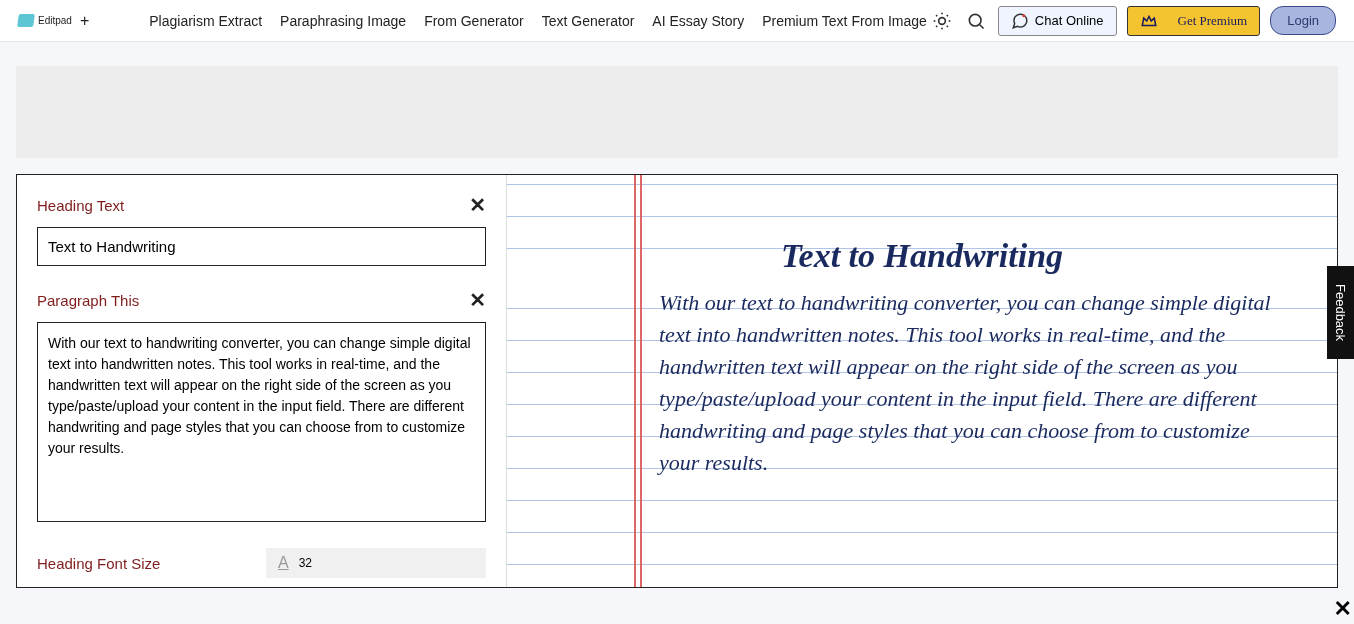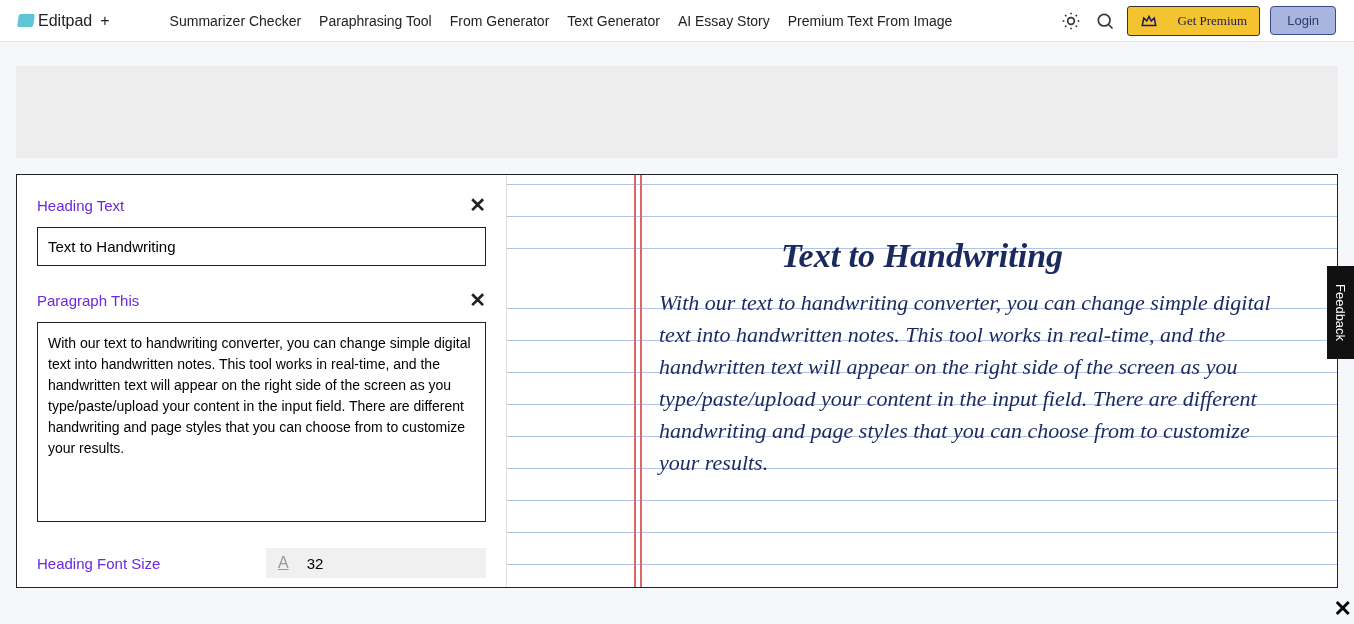--- a/index.html
+++ b/index.html
@@ -1,45 +1,45 @@
 <!DOCTYPE html>
 <html><head>
 <meta charset="utf-8">
 <style>
 * { margin: 0; padding: 0; box-sizing: border-box; }
 body { font-family: Arial, sans-serif; background: #f5f7fb; width: 1354px; height: 624px; overflow: hidden; position: relative; }
 
 .header { background: #fff; height: 42px; display: flex; align-items: center; padding: 0 18px; border-bottom: 1px solid #e5e5e5; }
 .logo { display: flex; align-items: center; gap: 4px; margin-right: 60px; }
 .logo-icon { width: 16px; height: 13px; background: #5ec5d4; border-radius: 2px; display: inline-block; transform: skewX(-8deg); }
-.logo-text { font-size: 16px; font-weight: 500; color: #222; }
+.logo-text { font-size: 10px; font-weight: 500; color: #222; }
 .logo-plus { font-size: 16px; color: #222; margin-left: 4px; }
 .nav { display: flex; gap: 18px; }
 .nav-item { font-size: 14px; color: #222; white-space: nowrap; cursor: pointer; }
 .header-right { margin-left: auto; display: flex; align-items: center; gap: 10px; }
 .icon-btn { width: 24px; height: 24px; display: flex; align-items: center; justify-content: center; cursor: pointer; }
 .chat-btn { display: flex; align-items: center; gap: 6px; padding: 5px 12px; border: 1px solid #888; border-radius: 3px; background: #f0f4ff; cursor: pointer; font-size: 13px; }
 .premium-btn { display: flex; align-items: center; gap: 20px; padding: 5px 12px; border: 1px solid #333; border-radius: 3px; background: #f4c430; cursor: pointer; font-size: 13px; color: #1a1a5e; font-family: Liberation Serif, serif; }
-.login-btn { padding: 6px 16px; border: 1.5px solid #3b4a8c; border-radius: 4px; background: #a8b5df; color: #2e3a6e; cursor: pointer; font-size: 13px; }
+.login-btn { padding: 6px 16px; border: 1.5px solid #3b4a8c; border-radius: 13px; background: #a8b5df; color: #2e3a6e; cursor: pointer; font-size: 13px; }
 
 .ad-section { text-align: center; padding: 18px 16px 0; }
 .ad-label { font-size: 12px; color: #777; letter-spacing: 0.5px; }
 .ad-box { background: #ededed; height: 92px; margin-top: 6px; }
 
 .main { display: flex; margin: 16px; border: 1px solid #222; background: #fff; height: 414px; }
 .left-panel { width: 490px; border-right: 1px solid #ddd; padding: 18px 20px; overflow: hidden; }
 .field-row { display: flex; justify-content: space-between; align-items: center; margin-bottom: 10px; }
-.field-label { font-size: 15px; color: #6d28d9; }
+.field-label { font-size: 15px; color: #7f1d1d; }
 .close-x { font-size: 20px; color: #222; cursor: pointer; font-weight: bold; }
 .text-input { width: 100%; border: 1px solid #222; padding: 10px 10px; font-size: 15px; margin-bottom: 22px; }
 .textarea-input { width: 100%; height: 200px; border: 1px solid #222; padding: 10px; font-size: 14px; line-height: 1.5; resize: none; font-family: Arial, sans-serif; margin-bottom: 22px; }
 .size-row { display: flex; align-items: center; gap: 25px; }
 .size-control { display: flex; align-items: center; background: #f0f0f0; padding: 6px 12px; margin-left: auto; width: 220px; }
 .size-icon { color: #999; margin-right: 10px; font-size: 16px; text-decoration: underline; }
-.size-value { font-size: 15px; margin-left: 8px; }
+.size-value { font-size: 12px; }
 
 .right-panel { flex: 1; position: relative; background: #fff; overflow: hidden; }
 .notebook { position: absolute; top: 0; left: 0; right: 0; bottom: 0; background: repeating-linear-gradient(to bottom, #fff 0, #fff 31px, #b0c4e8 31px, #b0c4e8 32px); background-position: 0 102px; }
 .red-margin { position: absolute; left: 127px; top: 0; bottom: 0; width: 2px; background: #d66; }
 .red-margin2 { position: absolute; left: 133px; top: 0; bottom: 0; width: 2px; background: #d66; }
 .hw-heading { position: absolute; top: 62px; left: 0; right: 0; text-align: center; font-family: 'Brush Script MT', cursive; font-size: 34px; font-style: italic; font-weight: bold; color: #1a2a5e; }
 .hw-body { position: absolute; top: 112px; left: 152px; right: 60px; font-family: 'Brush Script MT', 'Segoe Script', cursive; font-size: 22px; font-style: italic; color: #1a2a5e; line-height: 32px; }
 
 .feedback { position: fixed; right: 0; top: 266px; background: #111; color: #fff; writing-mode: vertical-rl; padding: 18px 6px; font-size: 13px; cursor: pointer; }
 .close-bottom { position: fixed; right: 2px; bottom: 2px; font-size: 22px; font-weight: bold; cursor: pointer; }
@@ -47,22 +47,22 @@
 </head>
 <body>
 
 <div class="header">
   <div class="logo">
     <span class="logo-icon"></span>
     <span class="logo-text">Editpad</span>
     <span class="logo-plus">+</span>
   </div>
   <div class="nav">
-    <span class="nav-item">Summarizer Checker</span>
-    <span class="nav-item">Paraphrasing Tool</span>
+    <span class="nav-item">Plagiarism Extract</span>
+    <span class="nav-item">Paraphrasing Image</span>
     <span class="nav-item">From Generator</span>
     <span class="nav-item">Text Generator</span>
     <span class="nav-item">AI Essay Story</span>
     <span class="nav-item">Premium Text From Image</span>
   </div>
   <div class="header-right">
     <div class="icon-btn">
       <svg width="20" height="20" viewBox="0 0 24 24" fill="none" stroke="#333" stroke-width="2">
           <circle cx="12" cy="12" r="4"></circle>
           <line x1="12" y1="2" x2="12" y2="4"></line>
@@ -74,20 +74,27 @@
           <line x1="4.9" y1="19.1" x2="6.3" y2="17.7"></line>
           <line x1="17.7" y1="6.3" x2="19.1" y2="4.9"></line>
         </svg>
     </div>
     <div class="icon-btn">
       <svg width="20" height="20" viewBox="0 0 24 24" fill="none" stroke="#333" stroke-width="2">
           <circle cx="11" cy="11" r="7"></circle>
           <line x1="21" y1="21" x2="16.5" y2="16.5"></line>
         </svg>
     </div>
+    <button class="chat-btn">
+      <svg width="18" height="18" viewBox="0 0 24 24" fill="none" stroke="#333" stroke-width="2">
+          <path d="M21 11.5a8.38 8.38 0 0 1-.9 3.8 8.5 8.5 0 0 1-7.6 4.7 8.38 8.38 0 0 1-3.8-.9L3 21l1.9-5.7a8.38 8.38 0 0 1-.9-3.8 8.5 8.5 0 0 1 4.7-7.6 8.38 8.38 0 0 1 3.8-.9h.5a8.48 8.48 0 0 1 8 8v.5z"></path>
+          <circle cx="17" cy="5" r="2" fill="#d44" stroke="none"></circle>
+        </svg>
+      <span>Chat Online</span>
+    </button>
     <button class="premium-btn">
       <svg width="18" height="18" viewBox="0 0 24 24" fill="none" stroke="#1a1a5e" stroke-width="2">
           <path d="M3 18h18l-2-10-4 4-3-6-3 6-4-4z"></path>
         </svg>
       <span>Get Premium</span>
     </button>
     <button class="login-btn">Login</button>
   </div>
 </div>
 

